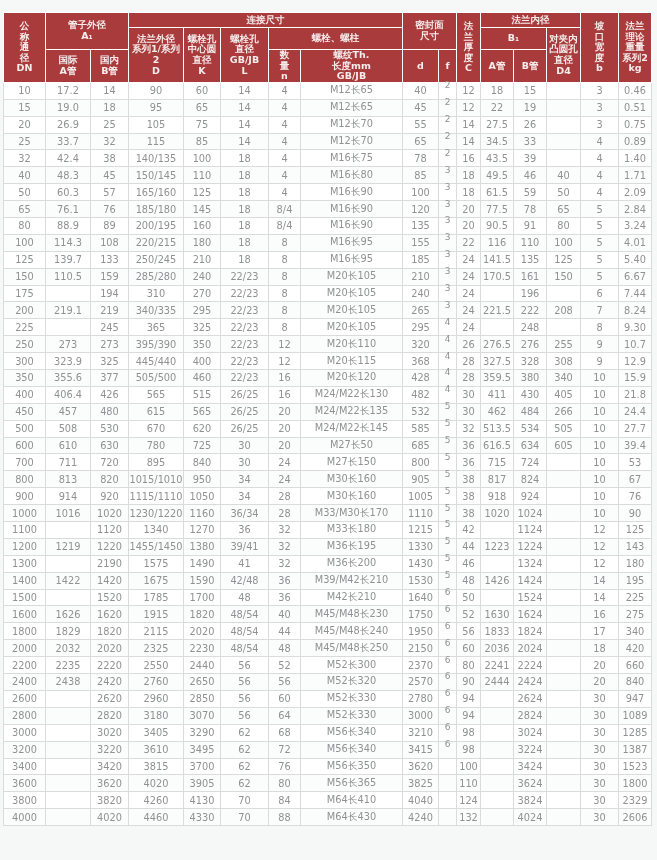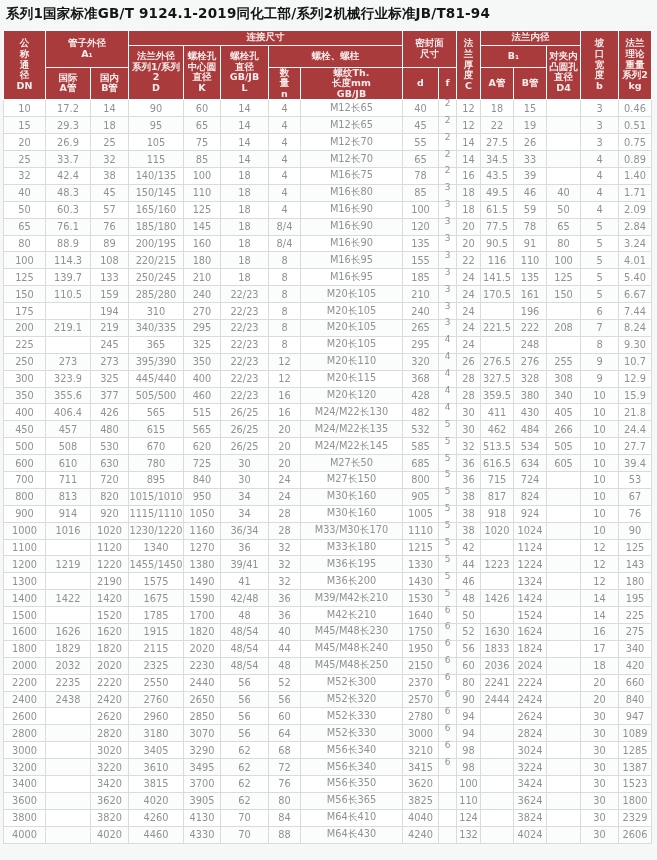--- a/index.html
+++ b/index.html
@@ -44,21 +44,20 @@
     position:relative;top:-6px;
     display:inline-block;font-size:9px;
   }
   td.thread-cell{font-size:9.3px;margin-left:30px;}
 </style>
 </head>
 <body>
 
 <div class="page">
   <div class="titles">
-    <div class="title-main">系列1国家标准GB/T 9124.1-2019同化工部/系列2机械行业标准JB/T81-94</div>
   </div>
 
   <table class="spec">
     <colgroup>
         <col style="width: 42px;">
         <col style="width: 45px;">
         <col style="width: 38px;">
         <col style="width: 55px;">
         <col style="width: 37px;">
         <col style="width: 48px;">
@@ -152,21 +151,21 @@
           <td><span class="fval">2</span></td>
           <td>12</td>
           <td>18</td>
           <td>15</td>
           <td></td>
           <td>3</td>
           <td>0.46</td>
         </tr>
         <tr>
           <td>15</td>
-          <td>29.3</td>
+          <td>19.0</td>
           <td>18</td>
           <td>95</td>
           <td>65</td>
           <td>14</td>
           <td>4</td>
           <td class="thread-cell">M12长65</td>
           <td>45</td>
           <td><span class="fval">2</span></td>
           <td>12</td>
           <td>22</td>

